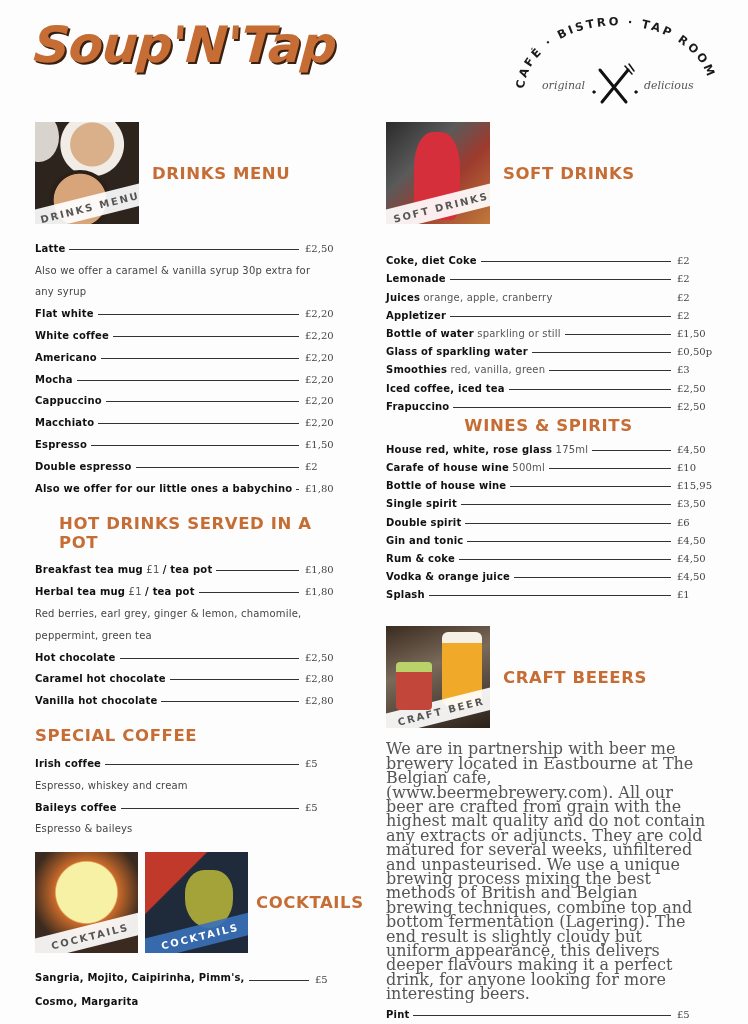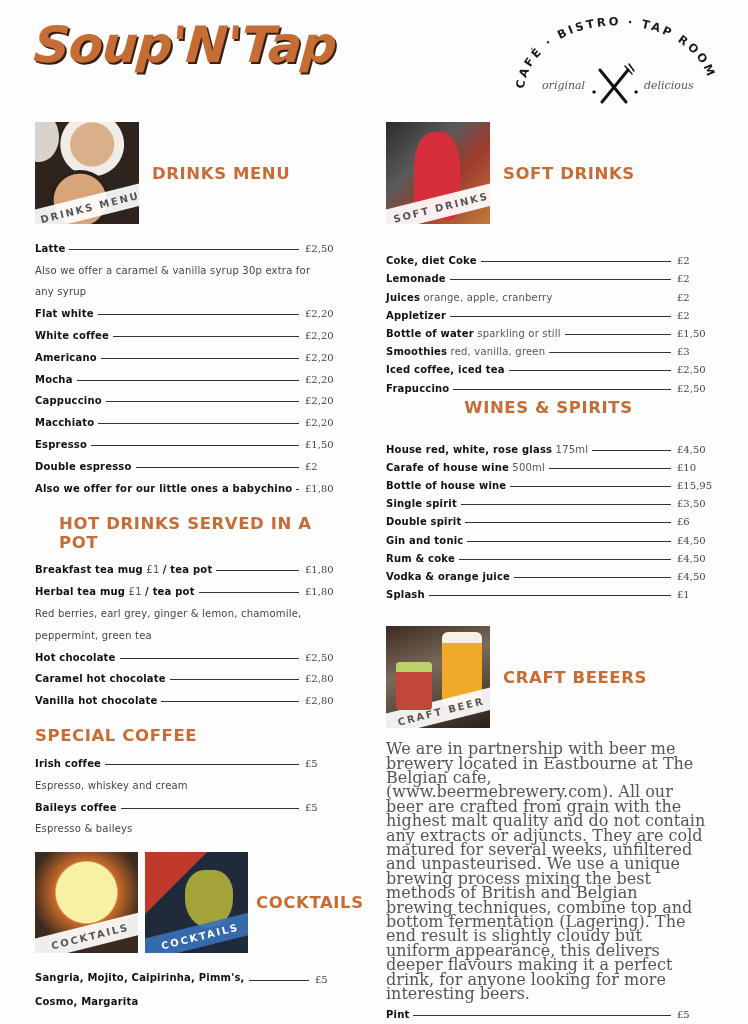--- a/index.html
+++ b/index.html
@@ -260,38 +260,43 @@
         <span class="name">Appletizer</span>
         <span class="lead"></span>
         <span class="price">£2</span>
       </div>
     <div class="row" style="height:18.2px">
         <span class="name"><span>Bottle of water</span><span class="sub"> sparkling or still</span></span>
         <span class="lead"></span>
         <span class="price">£1,50</span>
       </div>
     <div class="row" style="height:18.2px">
+        <span class="name">Glass of sparkling water</span>
+        <span class="lead"></span>
+        <span class="price">£0,50p</span>
+      </div>
+    <div class="row" style="height:18.2px">
         <span class="name"><span>Smoothies</span><span class="sub"> red, vanilla, green</span></span>
         <span class="lead"></span>
         <span class="price">£3</span>
       </div>
     <div class="row" style="height:18.2px">
         <span class="name">Iced coffee, iced tea</span>
         <span class="lead"></span>
         <span class="price">£2,50</span>
       </div>
     <div class="row" style="height:18.2px">
         <span class="name">Frapuccino</span>
         <span class="lead"></span>
         <span class="price">£2,50</span>
       </div>
   </div>
 
   <div class="sec-title plain" style="margin-top:4px;text-align:center;">WINES &amp; SPIRITS</div>
-  <div class="items" style="margin-top:20px;">
+  <div class="items" style="margin-top:2px;">
     <div class="row" style="height:18.2px">
         <span class="name"><span>House red, white, rose glass</span><span class="sub"> 175ml</span></span>
         <span class="lead"></span>
         <span class="price">£4,50</span>
       </div>
     <div class="row" style="height:18.2px">
         <span class="name"><span>Carafe of house wine</span><span class="sub"> 500ml</span></span>
         <span class="lead"></span>
         <span class="price">£10</span>
       </div>

